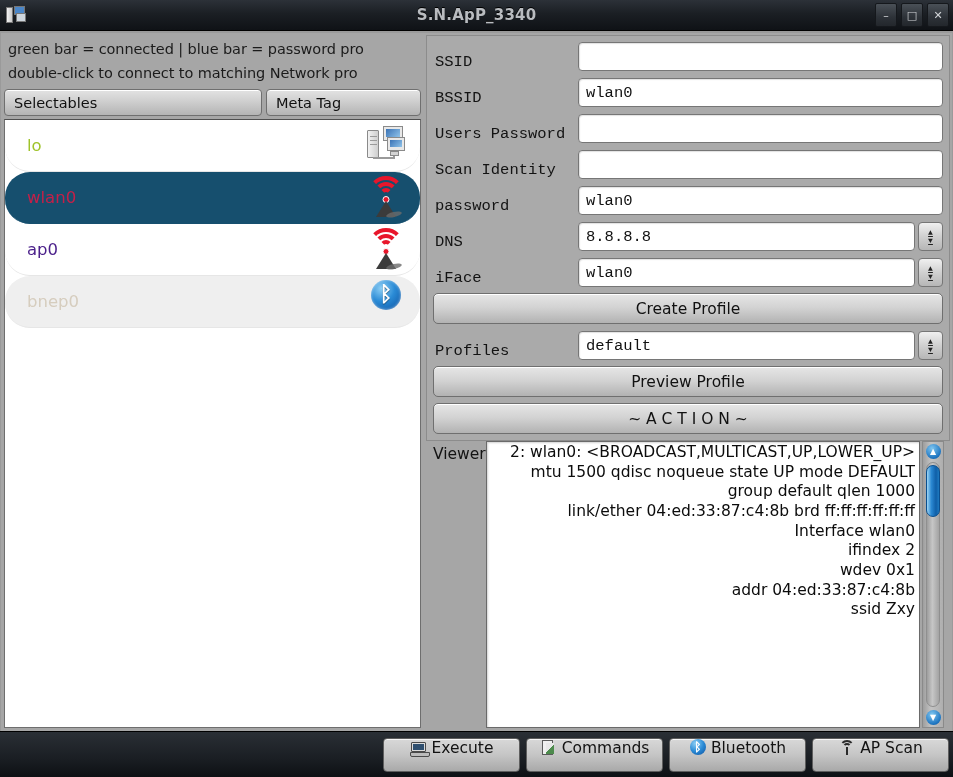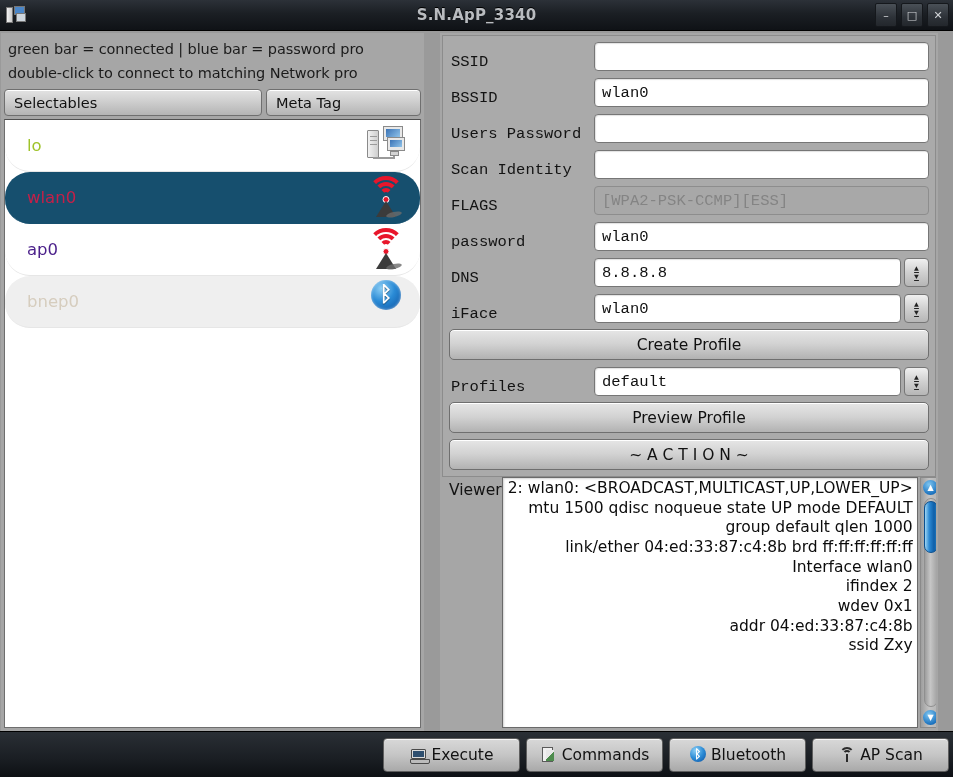--- a/index.html
+++ b/index.html
@@ -49,22 +49,22 @@
     color: #d2d5d8; font-size: 11px;
     display: flex; align-items: center; justify-content: center;
     cursor: pointer;
   }
 
   
   .body {
     flex: 1 1 auto;
     display: flex;
     background: #9a9a9a;
-    padding: 2px 15px 0 1px;
-    gap: 16px;
+    padding: 2px 1px 0 1px;
+    gap: 0;
     overflow: hidden;
   }
 
   
   .left {
     width: 423px; flex: 0 0 423px;
     display: flex; flex-direction: column;
     background: #a6a6a6;
     padding: 2px 3px 3px 3px;
   }
@@ -324,21 +324,21 @@
     display: flex; align-items: center; justify-content: flex-end;
     padding: 0 4px 0 0; gap: 6px;
     border-top: 1px solid #000;
   }
   .tbtn {
     height: 34px;
     min-width: 137px;
     background: linear-gradient(to bottom,#d8d8d8 0%,#c6c6c6 48%,#a9a9a9 100%);
     border: 1px solid #5e5e5e;
     border-radius: 4px;
-    display: flex; align-items: center; justify-content: center;
+    display: flex; justify-content: center;
     gap: 5px;
     font-size: 15.5px; color: #121212;
     cursor: pointer;
     box-shadow: inset 0 1px 0 rgba(255,255,255,.8);
     padding: 0 6px;
   }
   .tbtn .ti { width: 17px; height: 17px; flex: 0 0 17px; position: relative; }
 
   
   .ti-laptop {
@@ -533,26 +533,20 @@
           </div>
         </div>
 
         <div class="frow">
           <div class="flabel">Scan Identity</div>
           <div class="fctrl">
             <div class="input"></div>
           </div>
         </div>
 
-        <div class="frow">
-          <div class="flabel">FLAGS</div>
-          <div class="fctrl">
-            <div class="input disabled">[WPA2-PSK-CCMP][ESS]</div>
-          </div>
-        </div>
 
         <div class="frow">
           <div class="flabel">password</div>
           <div class="fctrl">
             <div class="input">wlan0</div>
           </div>
         </div>
 
         <div class="frow">
           <div class="flabel">DNS</div>

